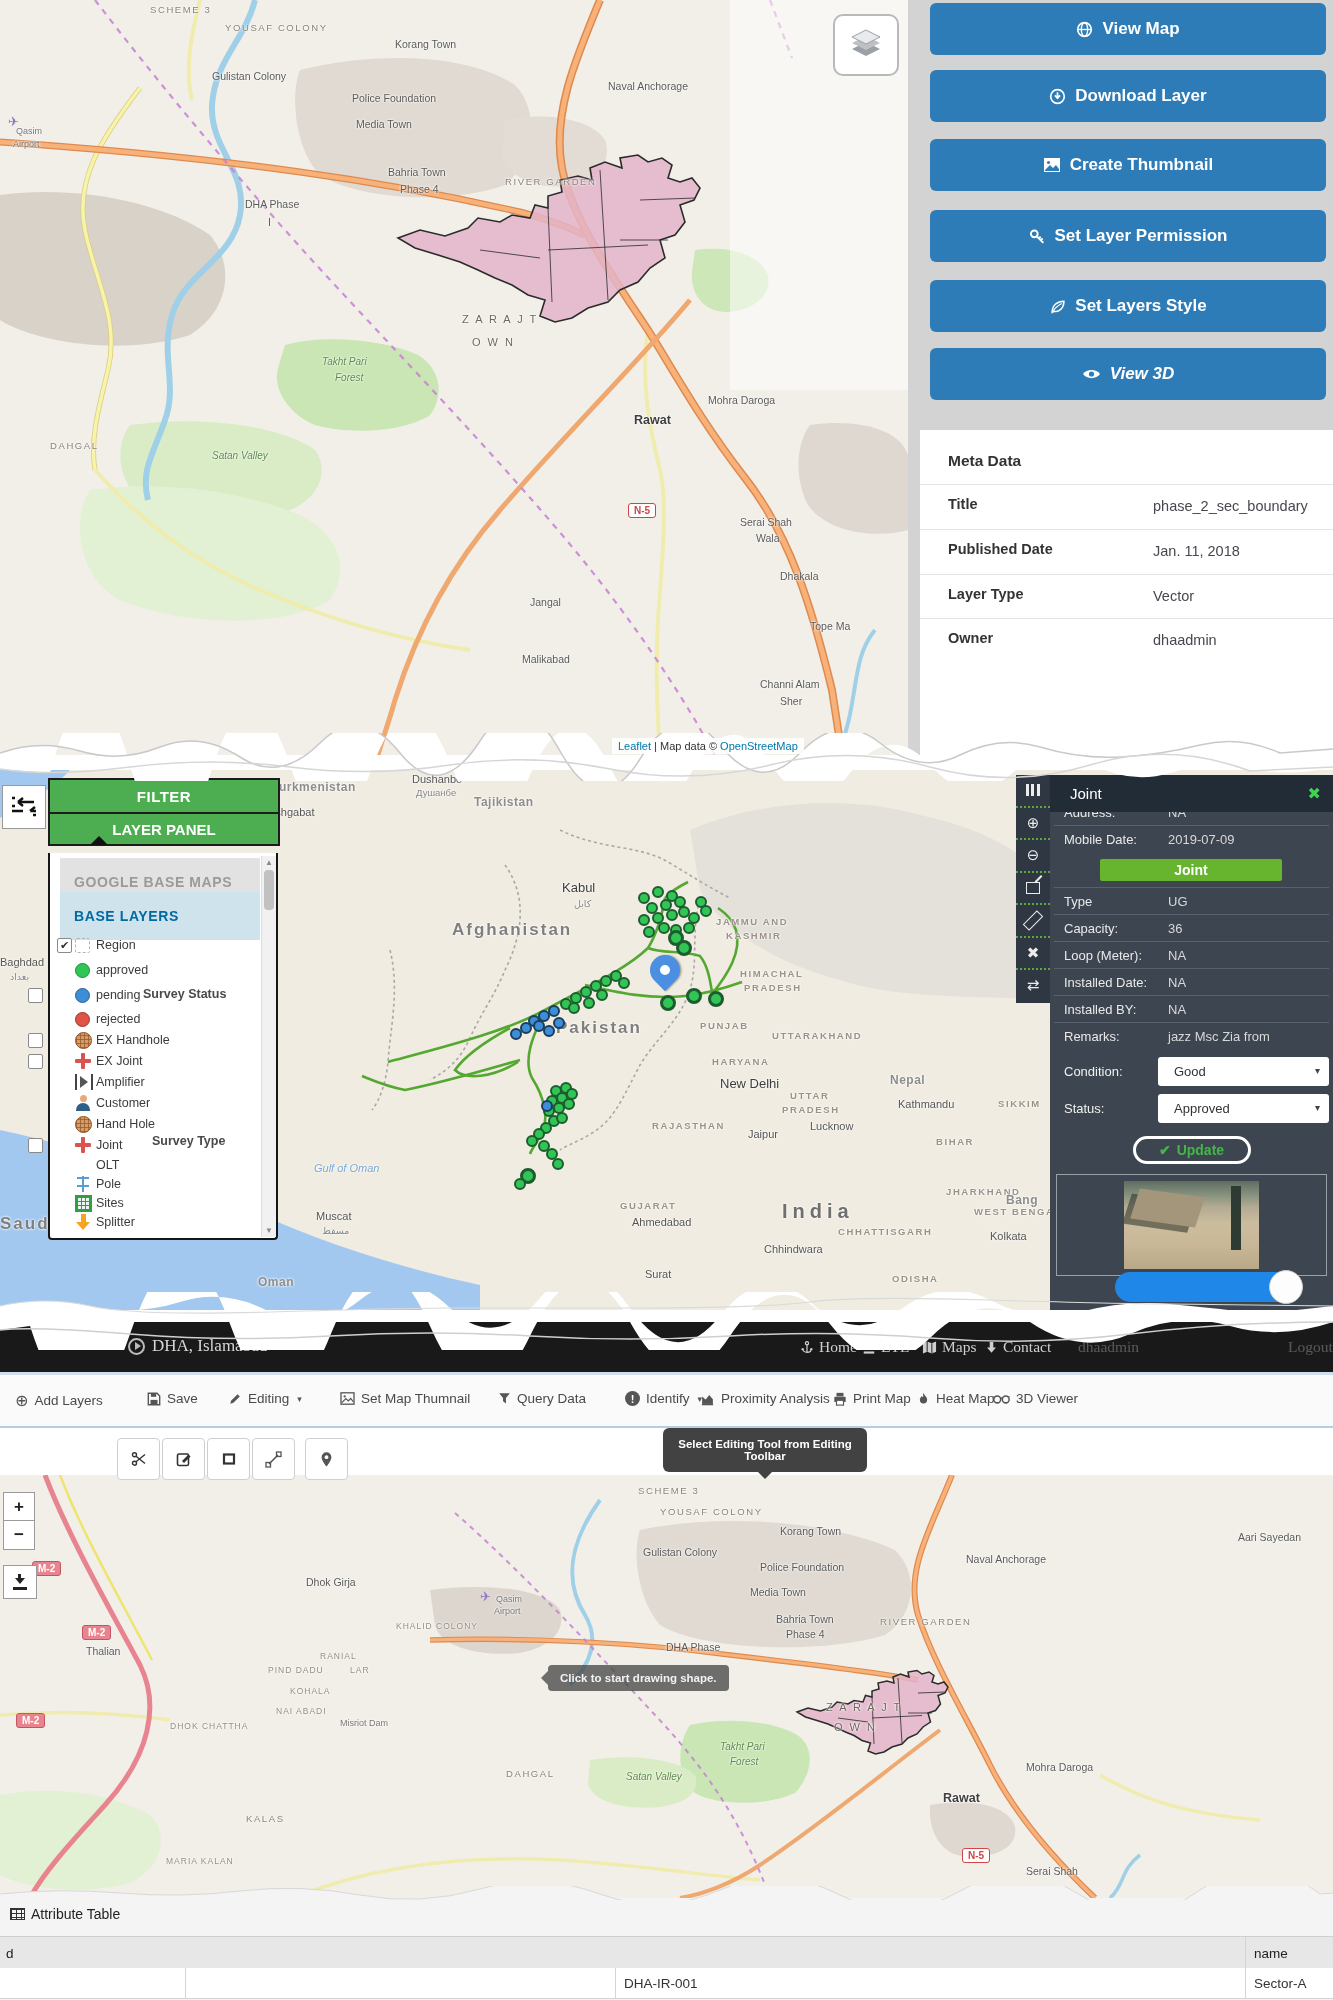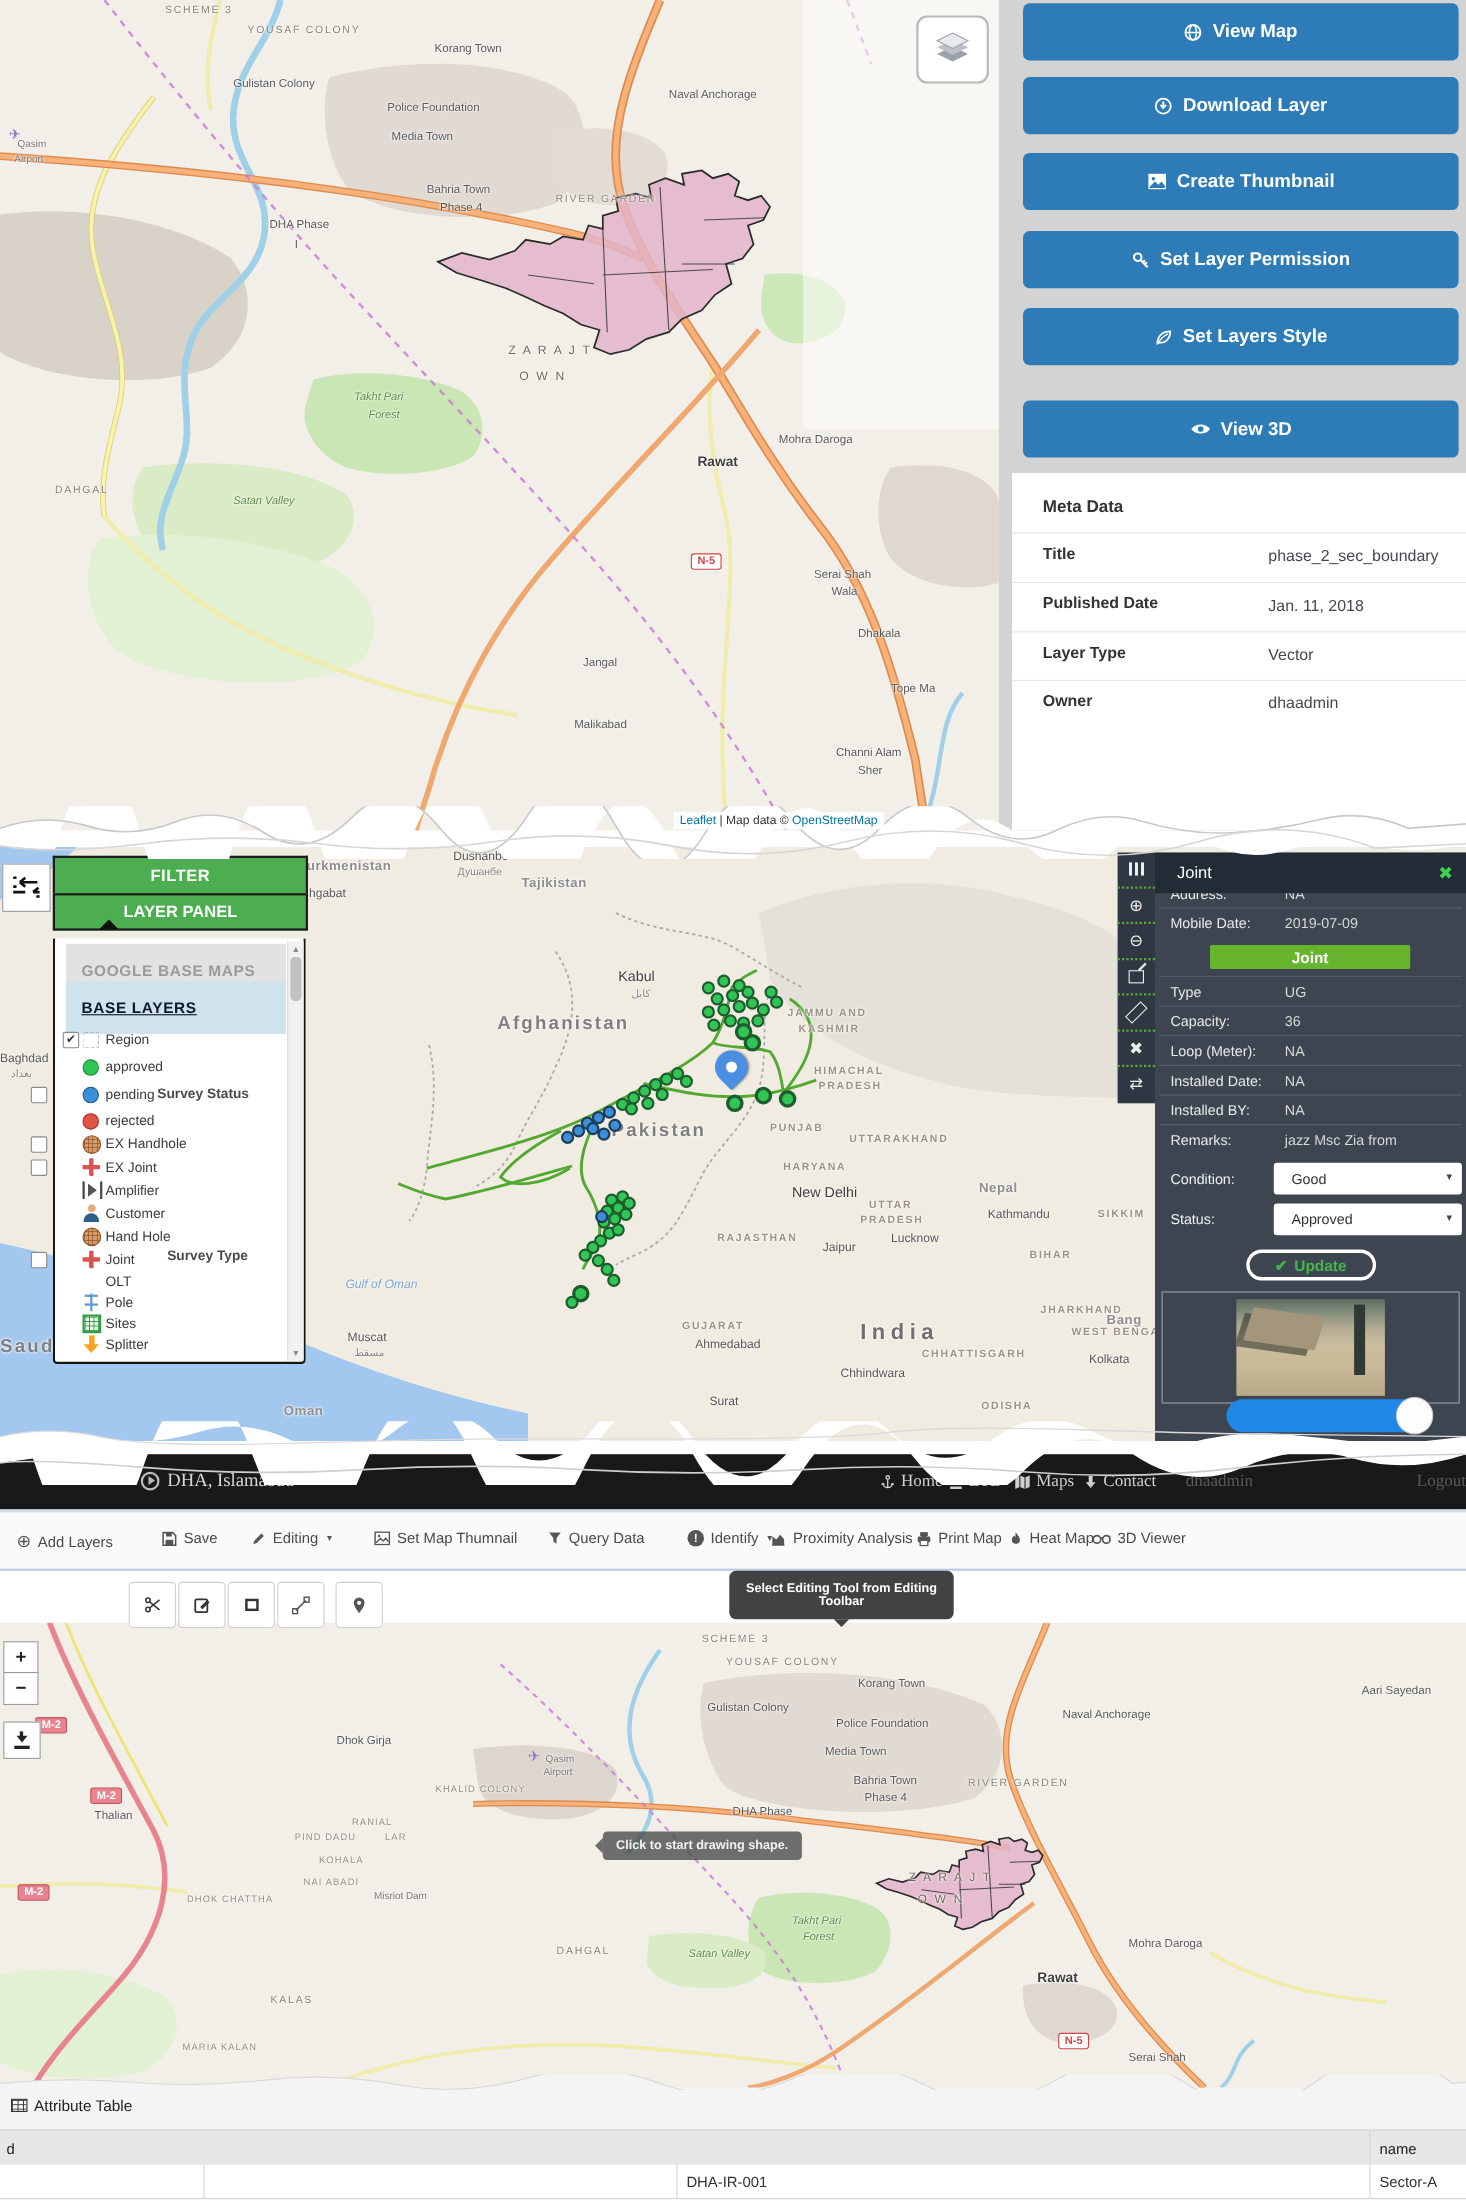--- a/index.html
+++ b/index.html
@@ -69,21 +69,21 @@
         font-size:15px;display:flex;align-items:center;justify-content:center;letter-spacing:.5px;}
   .gbar2{height:30px;background:#4cae50;border:2px solid #1c1c1c;color:#fff;font-weight:bold;font-size:15px;
          display:flex;align-items:center;justify-content:center;position:relative;}
   .notch{position:absolute;left:40px;bottom:-1px;width:0;height:0;border-left:9px solid transparent;
          border-right:9px solid transparent;border-bottom:9px solid #111;}
   .white-panel{position:absolute;left:48px;top:83px;width:230px;height:387px;background:#fff;
                border:2px solid #161616;border-top:none;box-sizing:border-box;z-index:11;border-radius:0 0 4px 4px;}
   .hbar{position:absolute;left:60px;width:200px;height:48px;display:flex;align-items:center;z-index:12;
         font-weight:bold;letter-spacing:.6px;padding-left:14px;box-sizing:border-box;}
   .hbar.g1{top:88px;background:#e2e2e2;color:#9a9a9a;font-size:14px;}
-  .hbar.g2{top:122px;background:#cfe3ed;color:#0f172a;font-size:14px;text-decoration:underline;}
+  .hbar.g2{top:122px;background:#cfe3ed;color:#0369a1;font-size:14px;}
   .sbar{position:absolute;left:261px;top:86px;width:14px;height:381px;background:#f1f1f1;border-left:1px solid #ddd;z-index:13;}
   .sbar .ar{position:absolute;left:0;width:14px;height:13px;color:#8a8a8a;font-size:8px;text-align:center;line-height:13px;}
   .sbar .thumb{position:absolute;left:2px;top:14px;width:10px;height:40px;background:#c1c1c1;border-radius:4px;}
 
   .legend-row{position:absolute;left:28px;width:240px;height:20px;z-index:14;}
   .legend-row .cb{position:absolute;left:0;top:2px;width:13px;height:13px;background:#fff;border:1px solid #8a8a8a;
                   border-radius:2px;visibility:hidden;font-size:11px;line-height:13px;text-align:center;color:#333;}
   .legend-row.has-cb .cb{visibility:visible;}
   .legend-row.cb-in .cb{left:29px;}
   .legend-row .licon{position:absolute;left:47px;top:1px;width:16px;height:16px;}
@@ -325,21 +325,21 @@
         </svg>
       <span>Set Layer Permission</span>
       </button>
     <button class="blue-btn" style="top:280px;">
       <svg width="17" height="17" viewBox="0 0 16 16">
           <path d="M3,13.5 C3,6.5 8,3 14,3 C14,10 9,13.5 5,12.5 C4.2,12.8 3.5,13.2 3,13.5 Z" fill="none" stroke="#fff" stroke-width="1.5"></path>
           <path d="M4.2,12 C6,9 9,6.8 12,5.2" stroke="#fff" stroke-width="1.2" fill="none"></path>
         </svg>
       <span>Set Layers Style</span>
       </button>
-    <button class="blue-btn" style="top:364px;">
+    <button class="blue-btn" style="top:348px;font-style:italic;">
       <svg width="19" height="14" viewBox="0 0 19 14">
           <path d="M1,7 C4.5,1.5 14.5,1.5 18,7 C14.5,12.5 4.5,12.5 1,7 Z" fill="#fff"></path>
           <circle cx="9.5" cy="7" r="2.6" fill="#2d7cb8"></circle>
         </svg>
       <span>View 3D</span>
       </button>
 
     <div class="meta-card">
       <h3 class="meta-h">Meta Data</h3>
       <div class="meta-row">

